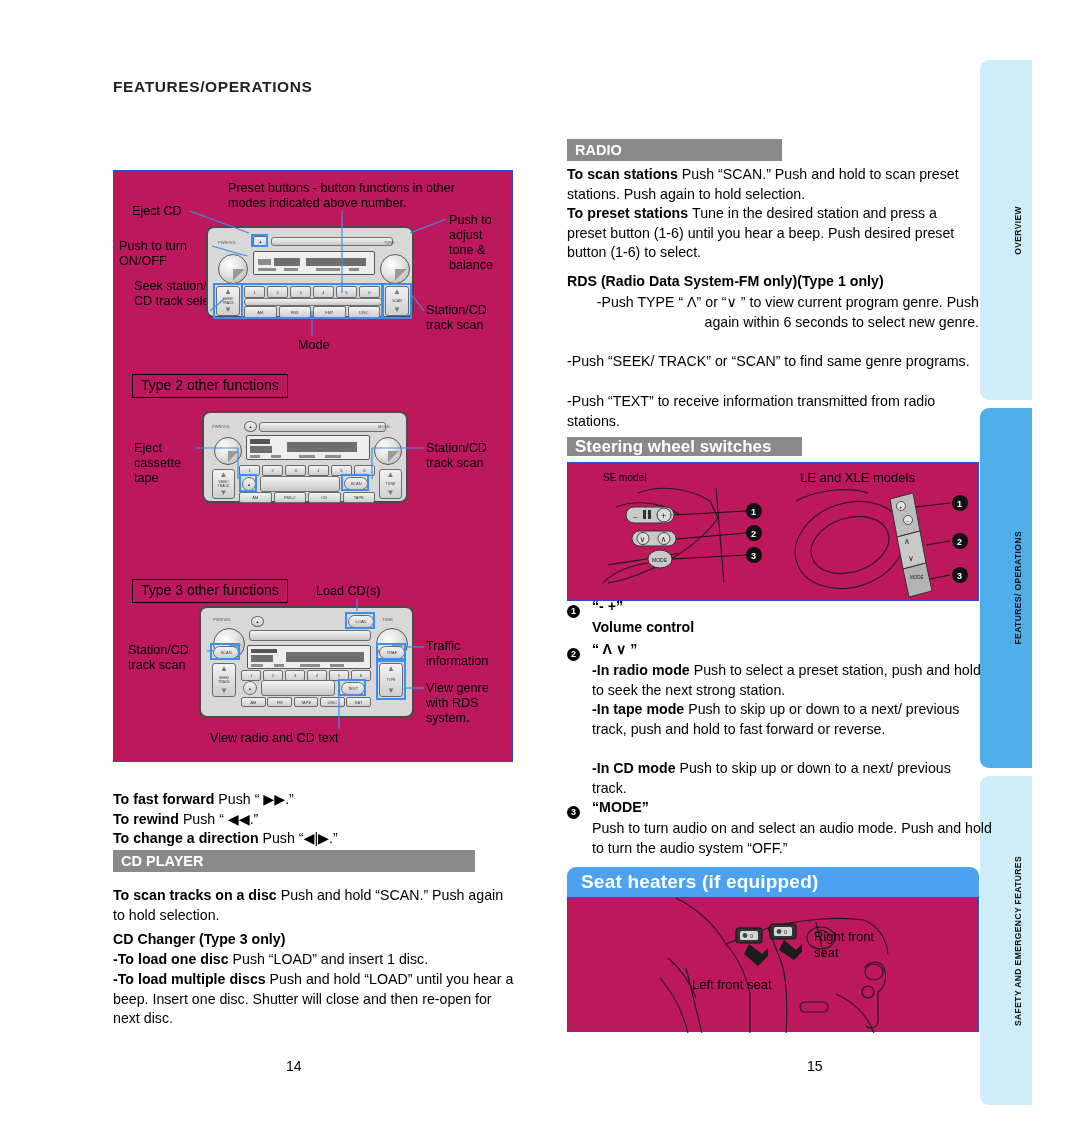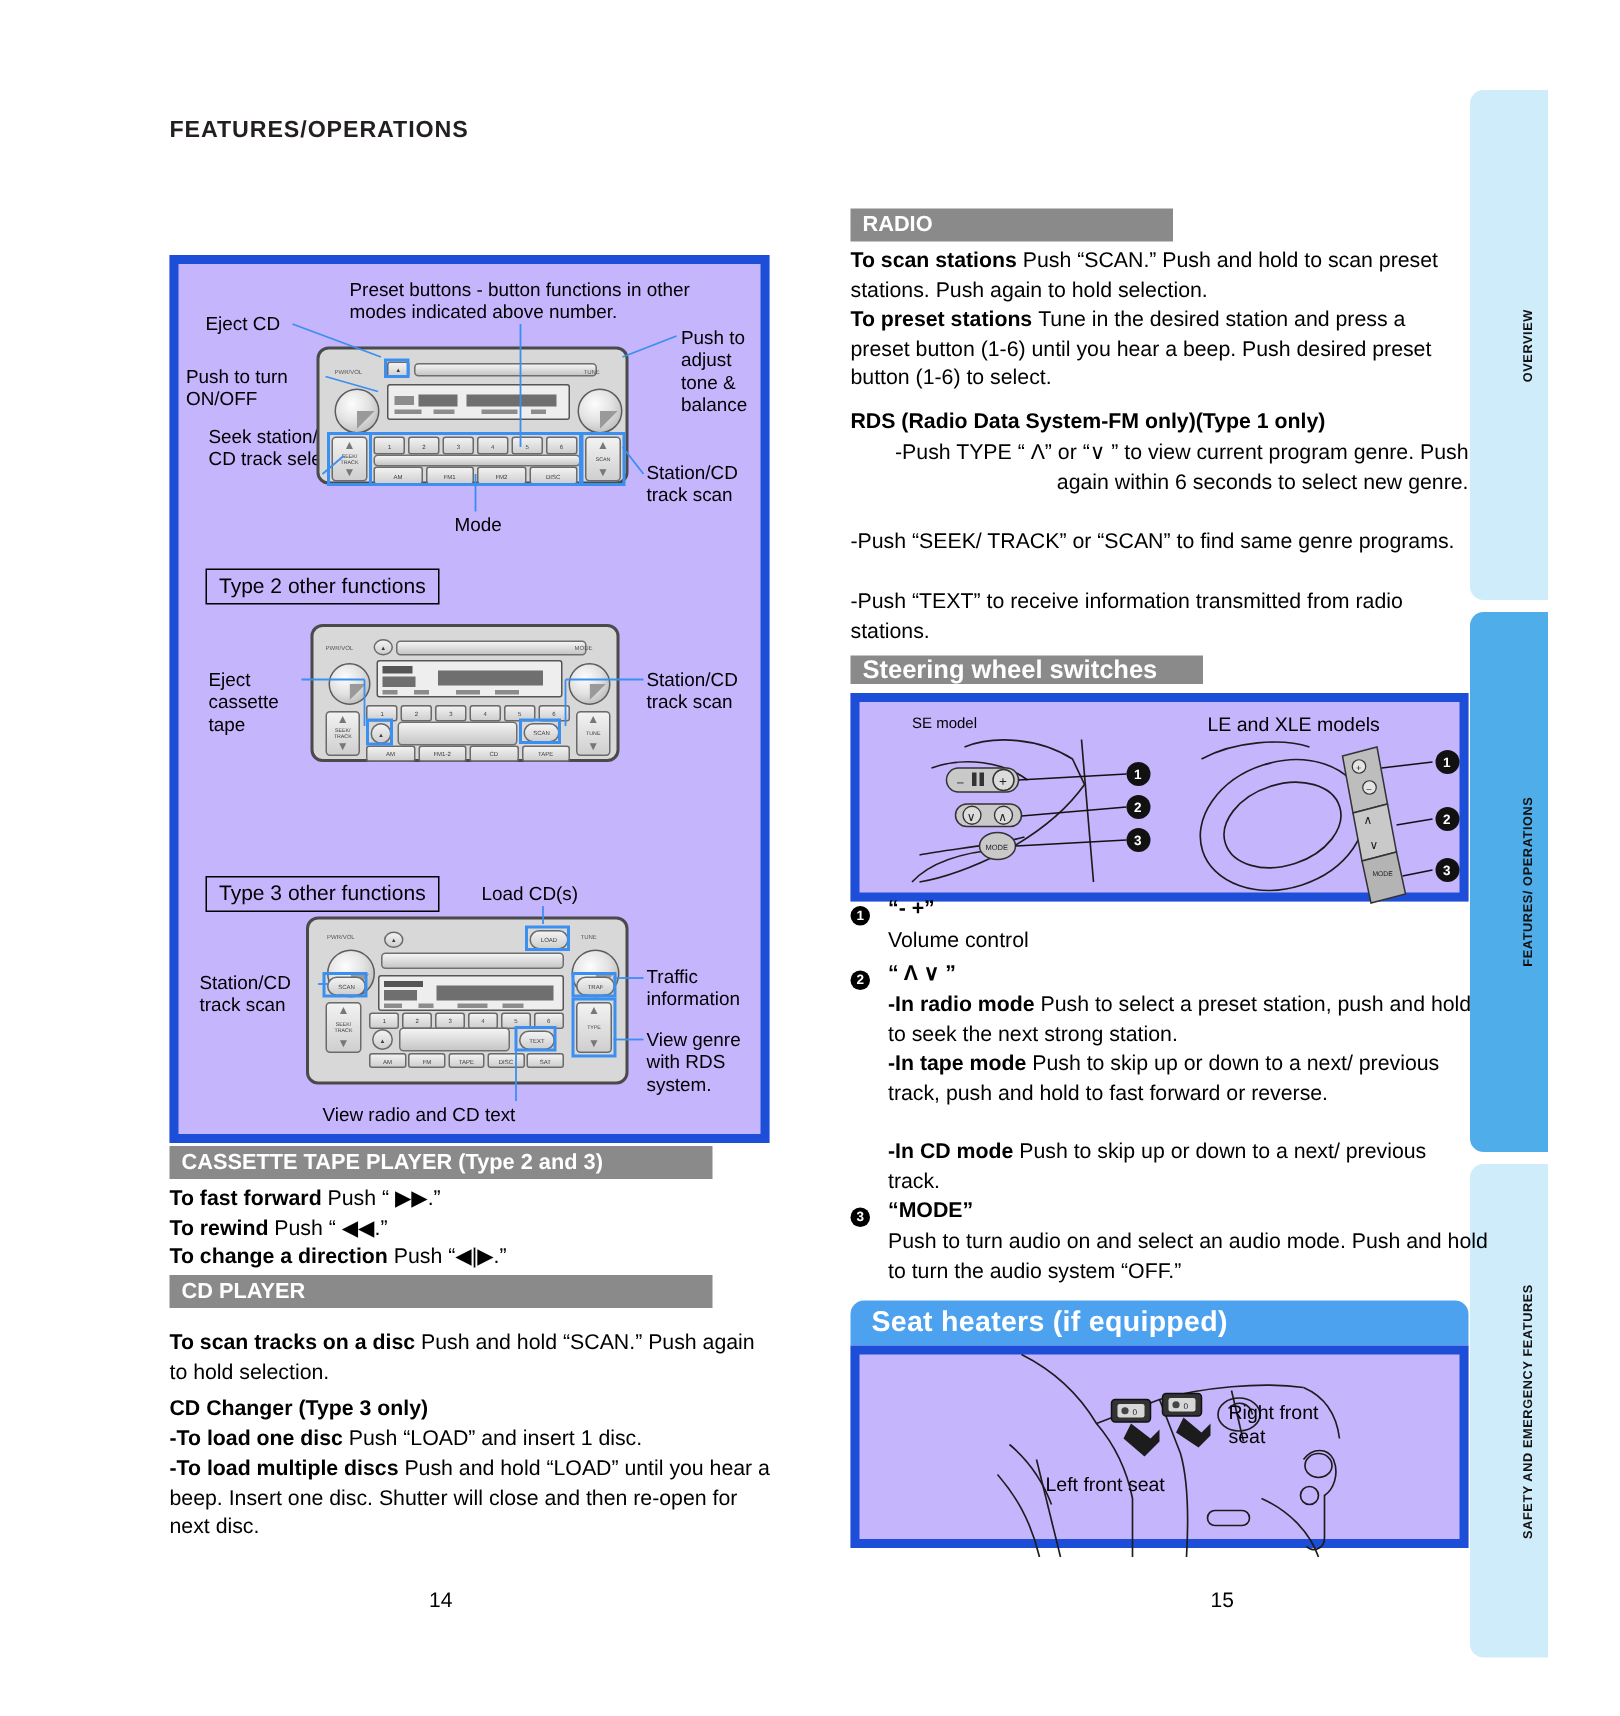--- a/index.html
+++ b/index.html
@@ -87,22 +87,22 @@
     font-weight: 700;
     display: flex;
     align-items: center;
     padding-left: 8px;
     box-sizing: border-box;
   }
 
   
   .figbox {
     position: absolute;
-    border: 6px solid #1d4ed8;
-    background: #c4b5fd;
+    border: 1px solid #1d4ed8;
+    background: #be185d;
     box-sizing: border-box;
   }
 
   
   .para {
     position: absolute;
     font-size: 14.2px;
     line-height: 19.6px;
     color: #000;
     box-sizing: border-box;
@@ -141,20 +141,21 @@
     font-size: 9px;
     font-weight: 700;
     line-height: 1;
     vertical-align: middle;
   }
   .bullet-row { position: absolute; }
   .bullet-body {
     position: absolute;
     font-size: 14.2px;
     line-height: 19.6px;
+    font-weight: bold;
   }
 
   
   .hu {
     position: absolute;
     background: #d8d8d8;
     border: 2px solid #4a4a4a;
     border-radius: 8px;
     box-sizing: border-box;
   }
@@ -477,23 +478,20 @@
       <g stroke="#3b8ff0" stroke-width="1.2" fill="none">
         <line x1="243" y1="428" x2="243" y2="440"></line>
         <line x1="100" y1="480" x2="93" y2="480"></line>
         <line x1="310" y1="476" x2="290" y2="476"></line>
         <line x1="310" y1="517" x2="290" y2="517"></line>
         <line x1="225" y1="558" x2="225" y2="520"></line>
       </g>
     </svg>
   </div>
 
-  <div class="greybar" style="left:113px; top:764px; width:362px; height:22px; font-size:14.5px;">
-    <span>CASSETTE TAPE PLAYER (Type 2 and 3)</span>
-  </div>
   <div class="para" style="left:113px; top:790px; width:400px;">
     <div>
       <b>To fast forward </b><span>Push “ ▶▶.”</span>
     </div>
     <div>
       <b>To rewind </b><span>Push “ ◀◀.”</span>
     </div>
     <div>
       <b>To change a direction </b><span>Push “◀|▶.”</span>
     </div>

